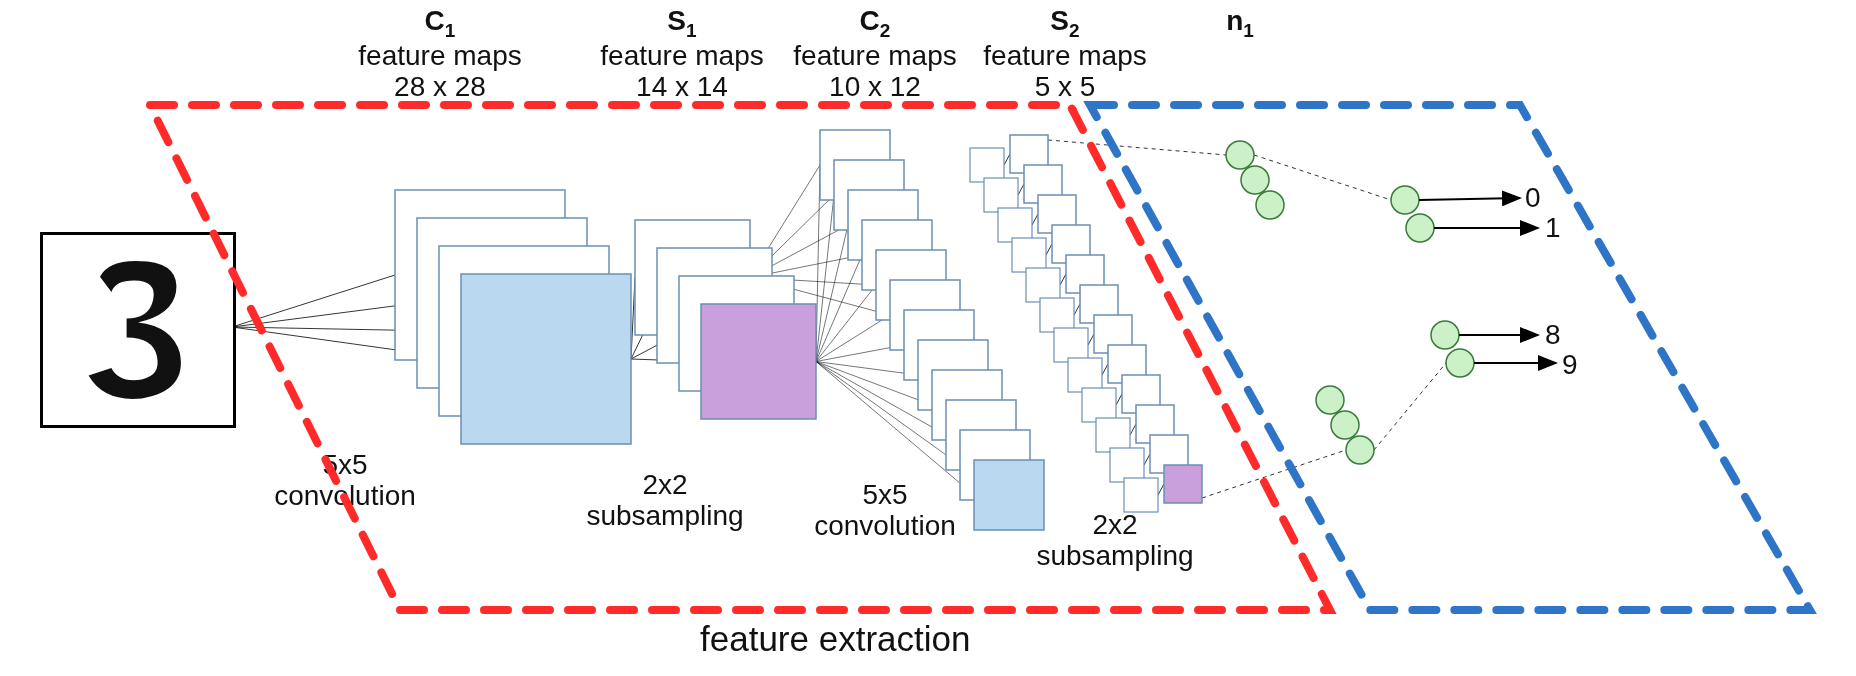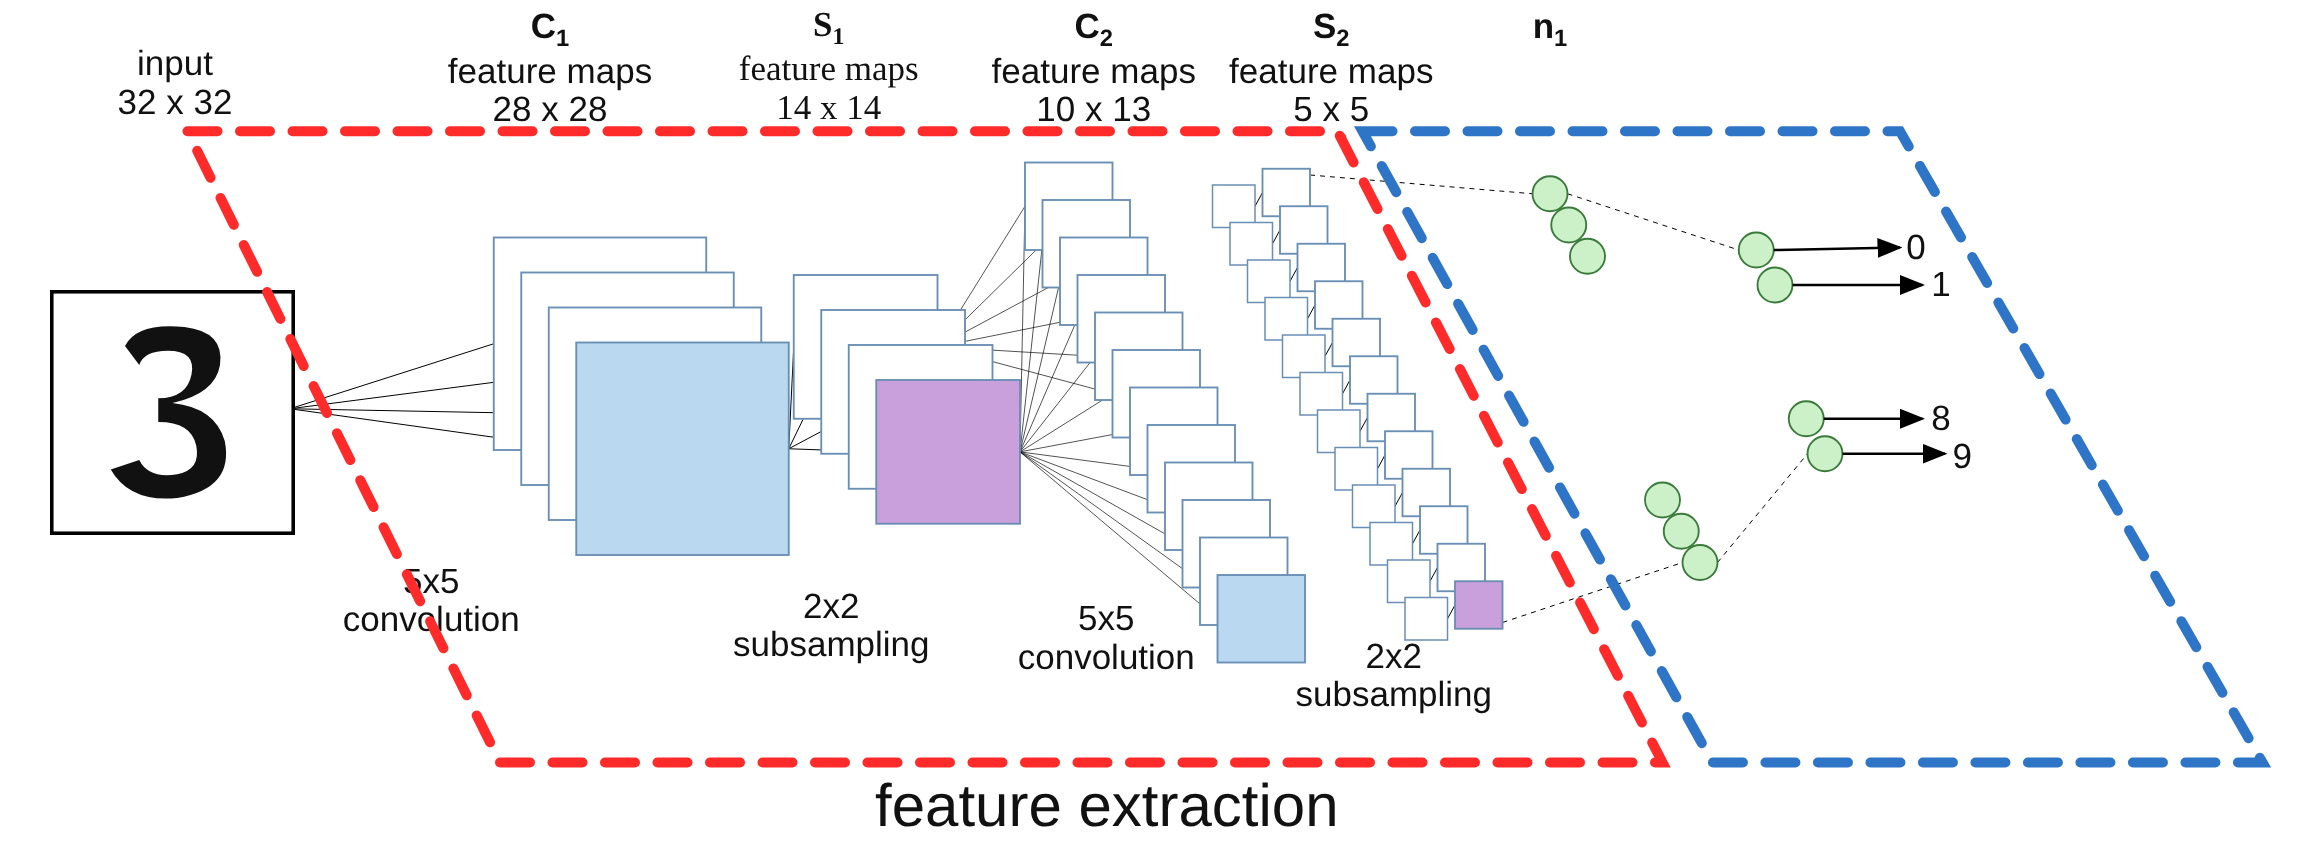--- a/index.html
+++ b/index.html
@@ -17,21 +17,21 @@
   .lbl {
     position: absolute;
     font-size: 28px;
     color: #111;
     white-space: nowrap;
     text-align: center;
     line-height: 1.1;
   }
   .lbl .bold { font-weight: 700; margin-top: 16px; }
   .sub { font-size: 19px; vertical-align: sub; }
-  .big { font-size: 48px; }
+  .big { font-size: 35px; }
   .input-box {
     position: absolute;
     border: 3px solid #000;
     background: #fff;
   }
   .digit-three {
     width: 100%; height: 100%;
     background: #fff;
   }
 </style>
@@ -164,38 +164,34 @@
       <circle cx="1405" cy="200" r="14" fill="#ccf0c7" stroke="#3a7a3a" stroke-width="1.5"></circle>
       <circle cx="1420" cy="228" r="14" fill="#ccf0c7" stroke="#3a7a3a" stroke-width="1.5"></circle>
       <circle cx="1445" cy="335" r="14" fill="#ccf0c7" stroke="#3a7a3a" stroke-width="1.5"></circle>
       <circle cx="1460" cy="363" r="14" fill="#ccf0c7" stroke="#3a7a3a" stroke-width="1.5"></circle>
       <line x1="1419" y1="200" x2="1520" y2="198" stroke="#000" stroke-width="2" marker-end="url(#arw)"></line>
       <line x1="1434" y1="228" x2="1538" y2="228" stroke="#000" stroke-width="2" marker-end="url(#arw)"></line>
       <line x1="1459" y1="335" x2="1538" y2="335" stroke="#000" stroke-width="2" marker-end="url(#arw)"></line>
       <line x1="1474" y1="363" x2="1556" y2="363" stroke="#000" stroke-width="2" marker-end="url(#arw)"></line>
     </svg>
 
-  <div class="lbl" style="left:70px;  top:36px; width:140px;">
-    <span>input</span><br>
-    <span>32 x 32</span>
-  </div>
   <div class="lbl" style="left:330px; top:6px; width:220px;">
     <span class="bold">C<span class="sub">1</span></span><br>
     <span>feature maps</span><br>
     <span>28 x 28</span>
   </div>
-  <div class="lbl" style="left:553px; top:6px; width:220px;font-family:Liberation Serif, serif;">
+  <div class="lbl" style="left:572px; top:6px; width:220px;">
     <span class="bold">S<span class="sub">1</span></span><br>
     <span>feature maps</span><br>
     <span>14 x 14</span>
   </div>
   <div class="lbl" style="left:765px; top:6px; width:220px;">
     <span class="bold">C<span class="sub">2</span></span><br>
     <span>feature maps</span><br>
-    <span>10 x 13</span>
+    <span>10 x 12</span>
   </div>
   <div class="lbl" style="left:955px; top:6px; width:220px;">
     <span class="bold">S<span class="sub">2</span></span><br>
     <span>feature maps</span><br>
     <span>5 x 5</span>
   </div>
   <div class="lbl" style="left:1200px; top:6px; width:80px;">
     <span class="bold">n<span class="sub">1</span></span>
   </div>
 

